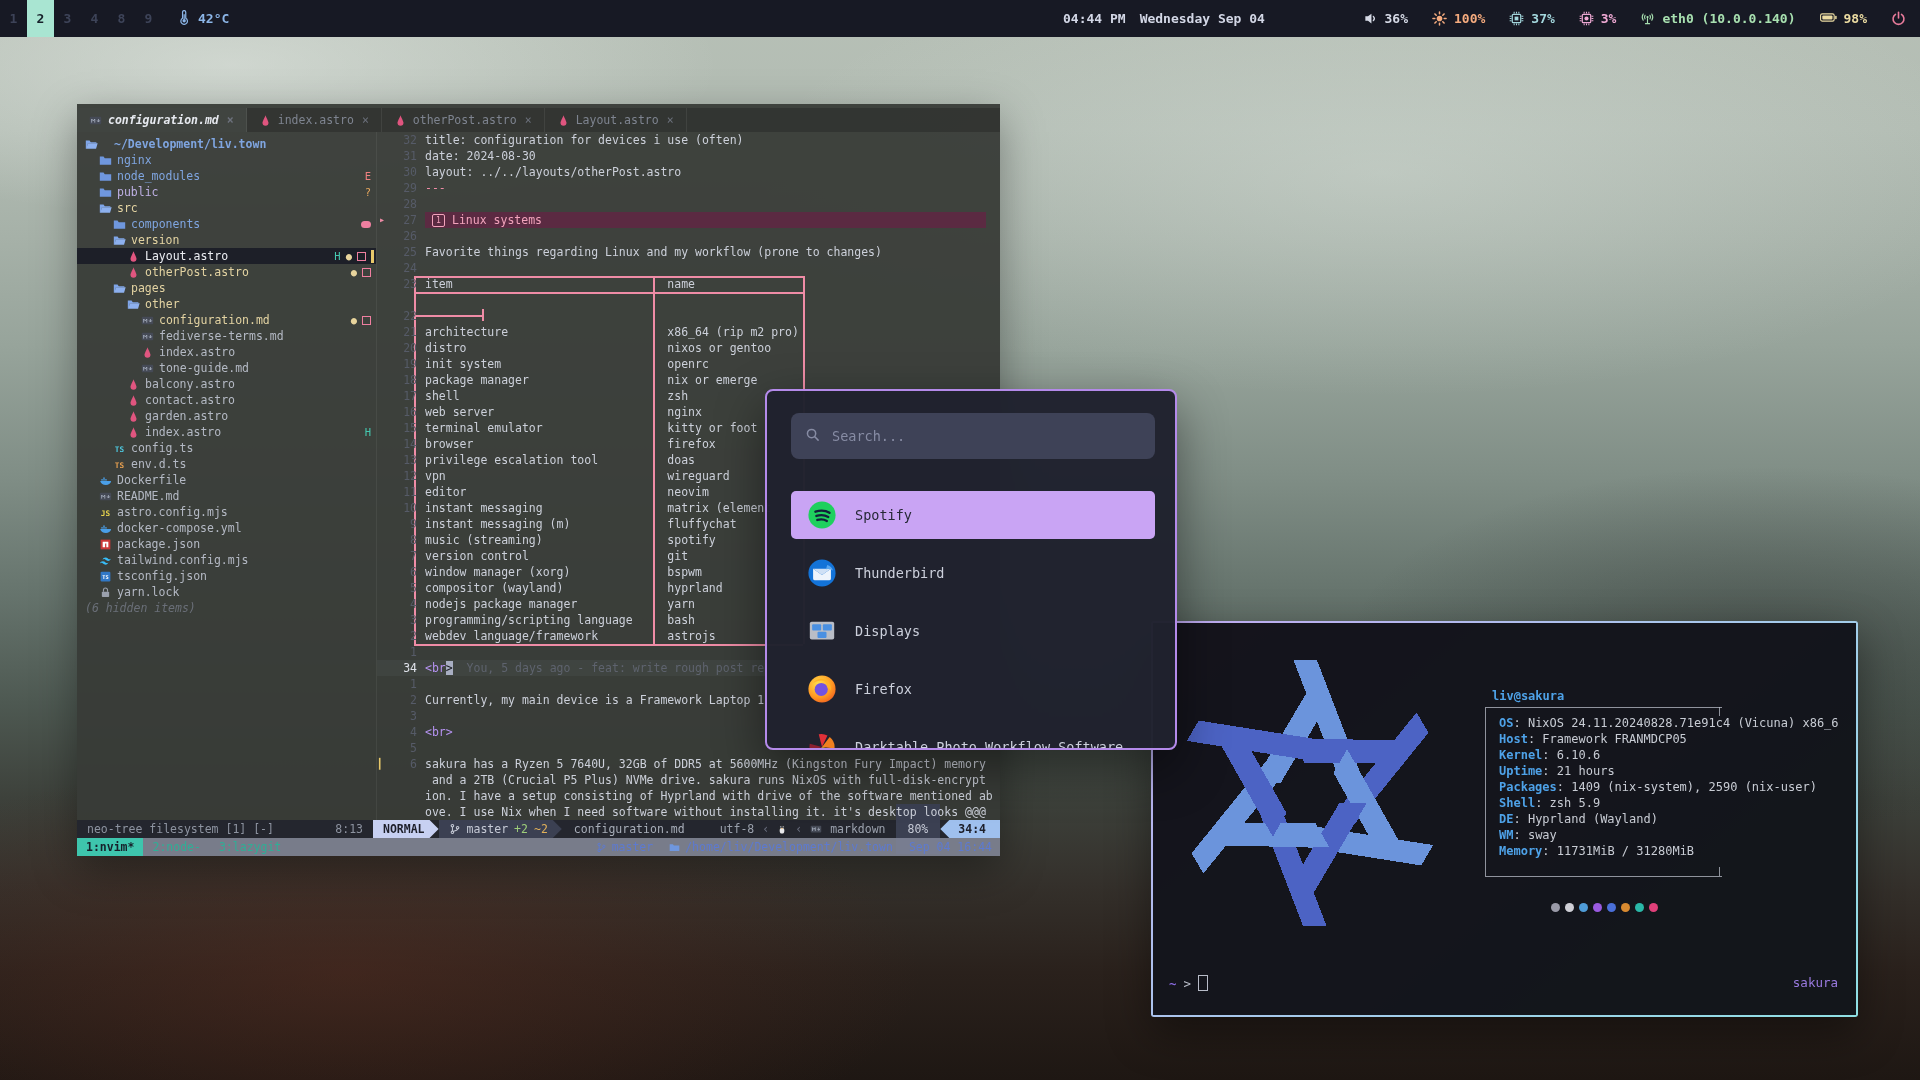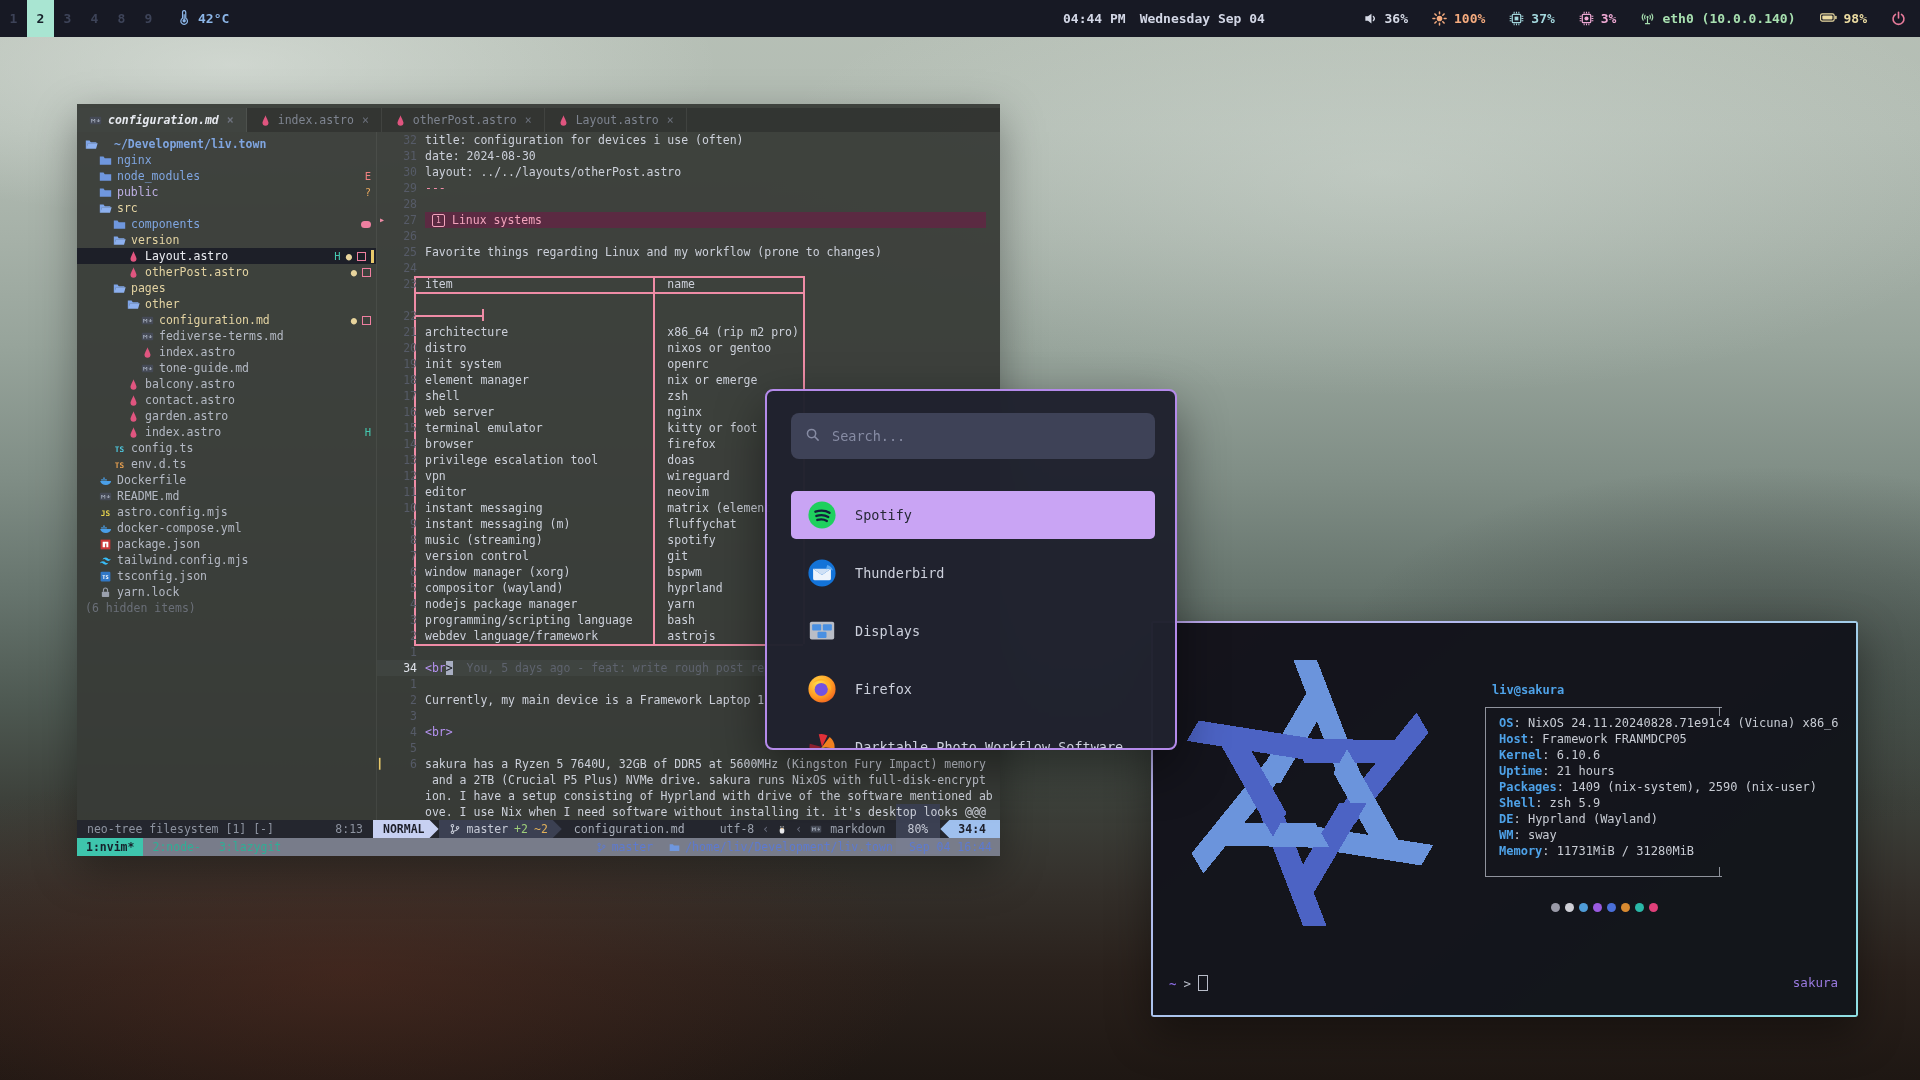--- a/index.html
+++ b/index.html
@@ -34,21 +34,21 @@
   .tab .x{color:#6c717c;margin-left:2px;}
   .tab.on{background:rgba(70,73,70,.75);color:#e6e9ef;font-style:italic;font-weight:bold;}
   .tab svg{display:block;}
   .nv-main{flex:1;display:flex;min-height:0;}
   .tree{width:300px;border-right:1px solid rgba(255,255,255,.06);padding-top:4px;box-sizing:border-box;font-size:11.5px;overflow:hidden;}
   .trow{height:16px;line-height:16px;display:flex;align-items:center;gap:5px;white-space:nowrap;position:relative;cursor:default;}
   .trow.sel{background:#1d1f28;}
   .trow .bdg{margin-left:auto;display:flex;align-items:center;gap:5px;padding-right:5px;font-size:10.5px;}
   .trow svg{flex:none;display:block;}
   .c-blue{color:#7fa5e0;} .c-cream{color:#e3d3a2;} .c-gray{color:#b4b9c4;} .c-white{color:#eceef3;}
-  .c-lav{color:#beb0e4;} .c-dim{color:#6a6f78;}
+  .c-lav{color:#beb0e4;} .c-dim{color:#6a6f78;font-style:italic;}
   .b-red{color:#ef8080;} .b-orange{color:#e8a85e;} .b-teal{color:#45c8b0;} .b-cream{color:#e8d49c;}
   .b-sq{width:7px;height:7px;border:1.3px solid #ef7fa0;display:inline-block;}
   .b-pill{width:10px;height:7px;border-radius:4px;background:#ef7fa0;display:inline-block;}
   .b-bar{width:3px;height:13px;background:#e8c86a;display:inline-block;margin-right:-3px;}
   
   .editor{flex:1;position:relative;min-width:0;overflow:hidden;}
   .ed-lines{position:relative;height:100%;}
   .ln{height:16px;line-height:16px;display:flex;white-space:pre;font-size:11.5px;position:relative;}
   .ln .sgn{position:absolute;left:2px;top:0;width:8px;font-size:10px;}
   .ln .num{flex:none;width:30px;margin-left:10px;margin-right:8px;text-align:right;color:#565b68;}
@@ -89,21 +89,21 @@
   .search input::placeholder{color:#878ca4;}
   #entries{position:absolute;left:24px;top:100px;width:364px;}
   .entry{height:48px;margin-bottom:10px;display:flex;align-items:center;gap:18px;padding:0 16px;border-radius:5px;color:#ccd0dc;font-size:13.5px;cursor:default;}
   .entry.sel{background:#c9a4f4;color:#262836;}
   .entry svg{flex:none;display:block;}
   
   .term{position:absolute;left:1151px;top:621px;width:707px;height:396px;z-index:20;box-sizing:border-box;padding:2px;border-radius:3px;
     background:linear-gradient(140deg,#c0a8f0 0%,#a9c6ec 45%,#8fe0e4 100%);box-shadow:0 16px 44px rgba(0,0,0,.4);}
   .term-in{position:relative;width:703px;height:392px;background:rgba(14,14,19,.96);overflow:hidden;}
   #nixlogo{position:absolute;left:14px;top:14px;}
-  .fx-title{position:absolute;left:339px;top:60px;color:#4ea2e8;font-weight:bold;font-size:12px;}
+  .fx-title{position:absolute;left:339px;top:66px;color:#4ea2e8;font-weight:bold;font-size:12px;}
   .fx-box{position:absolute;left:332px;top:84px;width:236px;height:168px;border-left:1.4px solid rgba(185,190,200,.75);
     border-top:1.4px solid rgba(185,190,200,.75);border-bottom:1.4px solid rgba(185,190,200,.75);}
   .fx-tick{position:absolute;left:566px;width:1.4px;height:9px;background:rgba(185,190,200,.75);}
   .t1{top:84px;} .t2{top:244px;}
   #fetch{position:absolute;left:346px;top:92px;font-size:12px;line-height:16px;}
   .fx-ln{white-space:pre;color:#c8ccd4;}
   .fx-k{color:#4ea2e8;font-weight:bold;}
   #dots{position:absolute;left:398px;top:280px;display:flex;gap:5px;}
   .dot{width:9px;height:9px;border-radius:50%;}
   .prompt{position:absolute;left:16px;top:352px;display:flex;align-items:center;gap:7px;font-size:12.5px;}
@@ -561,21 +561,21 @@
             <div class="ln"><span class="sgn" style="color: rgb(239, 140, 166);">▸</span><span class="num">27</span><span class="h1bar"><span class="h1ic">1</span><span>Linux systems</span></span></div>
             <div class="ln"><span class="num">26</span><span class="txt"></span></div>
             <div class="ln"><span class="num">25</span><span class="txt"><span class="s-fg">Favorite things regarding Linux and my workflow (prone to changes)</span></span></div>
             <div class="ln"><span class="num">24</span><span class="txt"></span></div>
             <div class="ln"><span class="num">23</span><span class="txt"><span class="s-fg">item                               name</span></span></div>
             <div class="ln"><span class="num"></span><span class="txt"></span></div>
             <div class="ln"><span class="num">22</span><span class="txt"></span></div>
             <div class="ln"><span class="num">21</span><span class="txt"><span class="s-fg">architecture                       x86_64 (rip m2 pro)</span></span></div>
             <div class="ln"><span class="num">20</span><span class="txt"><span class="s-fg">distro                             nixos or gentoo</span></span></div>
             <div class="ln"><span class="num">19</span><span class="txt"><span class="s-fg">init system                        openrc</span></span></div>
-            <div class="ln"><span class="num">18</span><span class="txt"><span class="s-fg">element manager                    nix or emerge</span></span></div>
+            <div class="ln"><span class="num">18</span><span class="txt"><span class="s-fg">package manager                    nix or emerge</span></span></div>
             <div class="ln"><span class="num">17</span><span class="txt"><span class="s-fg">shell                              zsh</span></span></div>
             <div class="ln"><span class="num">16</span><span class="txt"><span class="s-fg">web server                         nginx</span></span></div>
             <div class="ln"><span class="num">15</span><span class="txt"><span class="s-fg">terminal emulator                  kitty or foot</span></span></div>
             <div class="ln"><span class="num">14</span><span class="txt"><span class="s-fg">browser                            firefox</span></span></div>
             <div class="ln"><span class="num">13</span><span class="txt"><span class="s-fg">privilege escalation tool          doas</span></span></div>
             <div class="ln"><span class="num">12</span><span class="txt"><span class="s-fg">vpn                                wireguard</span></span></div>
             <div class="ln"><span class="num">11</span><span class="txt"><span class="s-fg">editor                             neovim</span></span></div>
             <div class="ln"><span class="num">10</span><span class="txt"><span class="s-fg">instant messaging                  matrix (element</span></span></div>
             <div class="ln"><span class="num">9</span><span class="txt"><span class="s-fg">instant messaging (m)              fluffychat</span></span></div>
             <div class="ln"><span class="num">8</span><span class="txt"><span class="s-fg">music (streaming)                  spotify</span></span></div>

